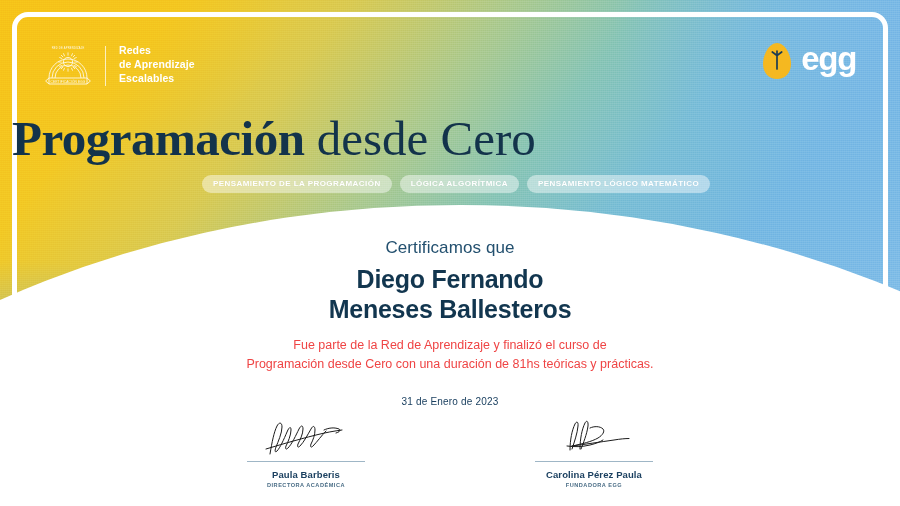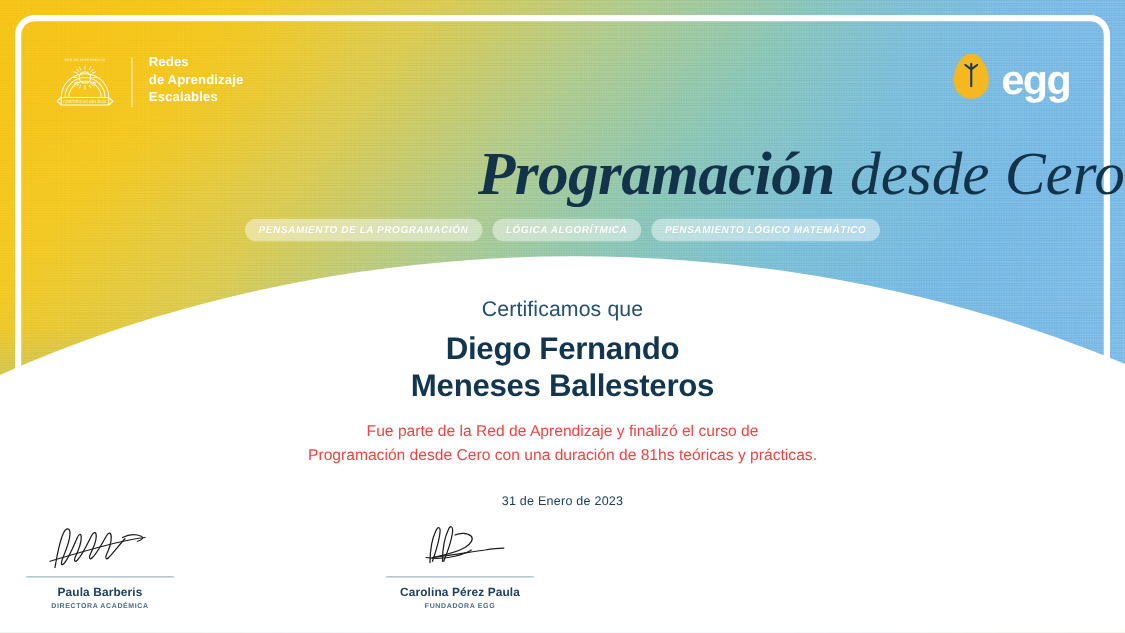--- a/index.html
+++ b/index.html
@@ -103,38 +103,37 @@
     font-size:10.5px;
     font-weight:700;
     line-height:1.33;
     letter-spacing:.1px;
     white-space:pre-line;
   }
 
   .egg-logo {
     position:absolute;
     right:44px; top:42px;
-    display:flex; align-items:flex-end; gap:9px;
+    display:flex; align-items:flex-start; gap:9px;
   }
   .egg-mark { width:30px; height:38px; display:block; }
   .egg-word {
     color:#ffffff;
     font-size:33px;
     font-weight:700;
     letter-spacing:-1.3px;
     line-height:1;
   }
 
   
   .title-wrap {
     position:absolute;
-    left:0; right:0; top:113px;
-    text-align:right;
+    left:12px; right:0; top:113px;
+    text-align:left;
     z-index:7;
-    font-style:italic;
   }
   .title {
     font-family:"Liberation Serif", serif;
     font-size:49px;
     line-height:1.08;
     color:#13334b;
     letter-spacing:-.5px;
     white-space:nowrap;
   }
   .title .t-bold { font-weight:700; }
@@ -194,20 +193,21 @@
     color:#1b4060;
     letter-spacing:.2px;
   }
 
   
   .signatures {
     position:absolute;
     left:0; right:0; bottom:18px;
     z-index:8;
     display:flex;
+    justify-content:center;
     gap:128px;
   }
   .sig {
     width:160px;
     text-align:center;
   }
   .sig-img { height:42px; display:block; margin:0 auto; }
   .sig-rule {
     width:118px; height:1px;
     background:#9fb6c6;

